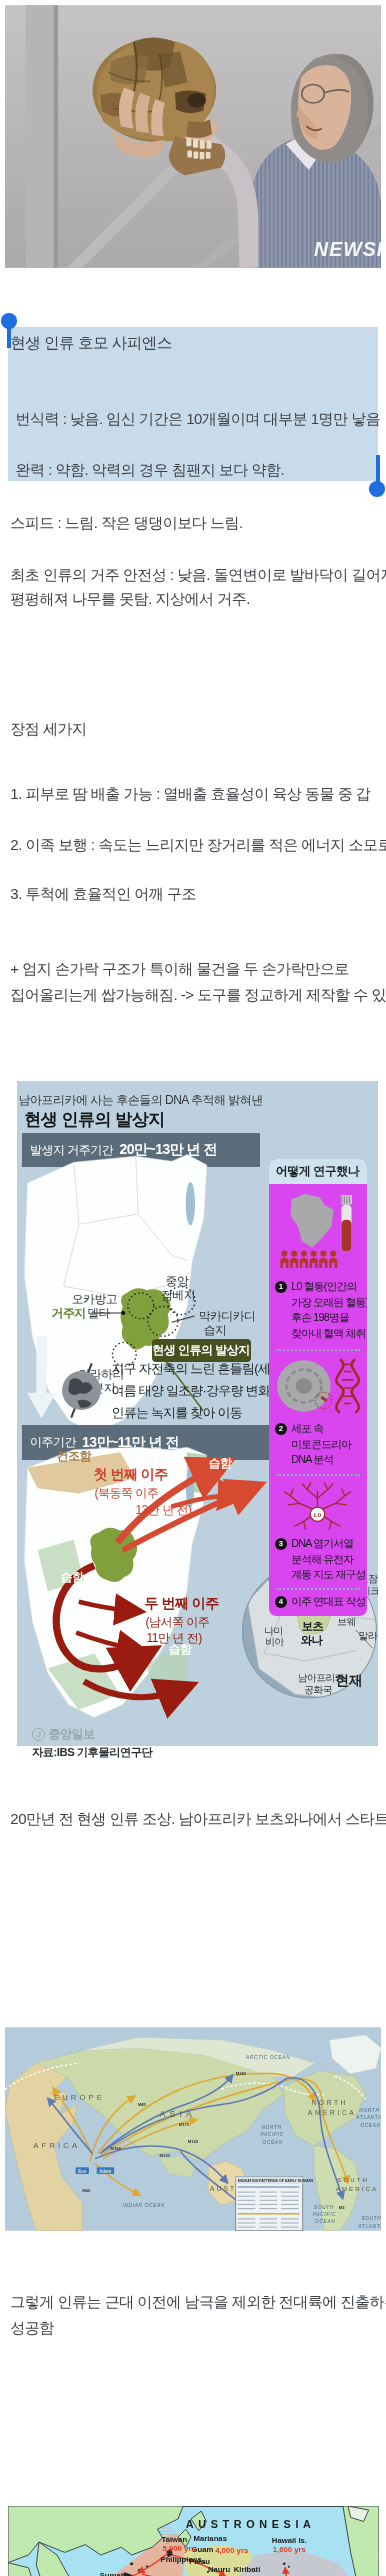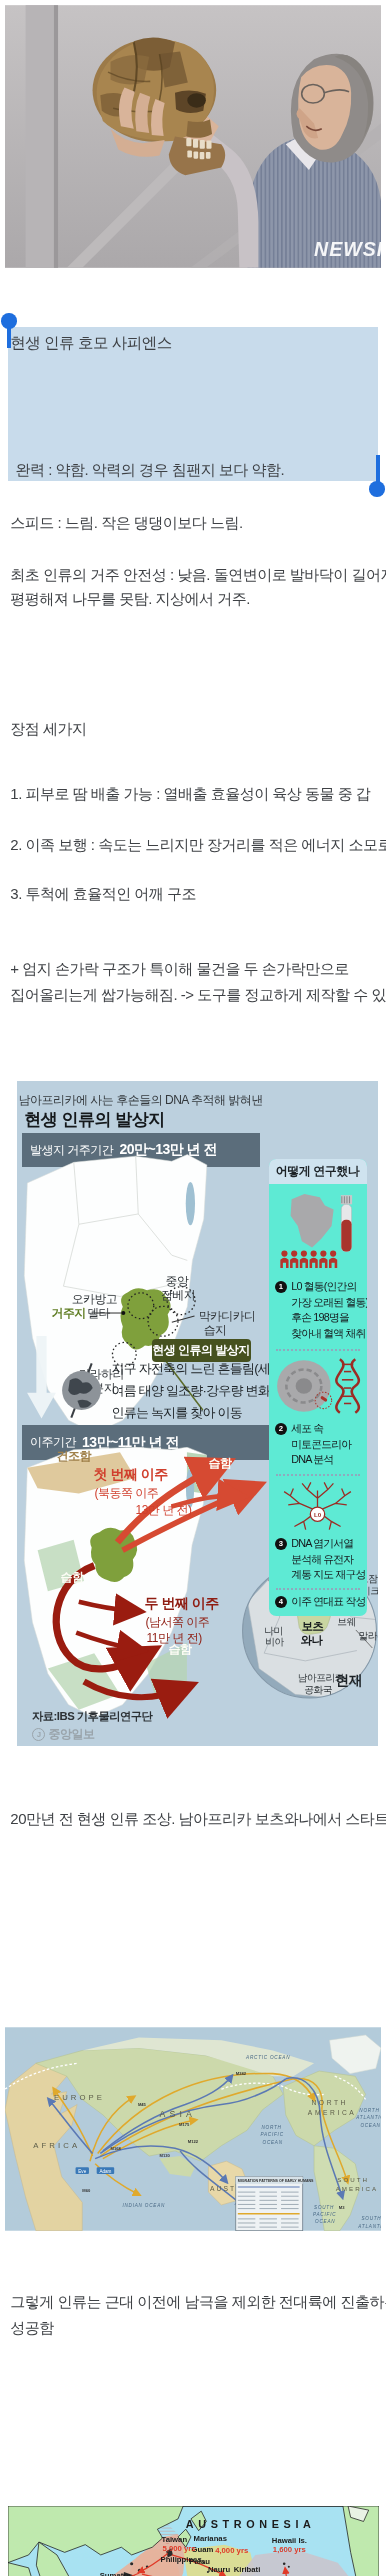--- a/index.html
+++ b/index.html
@@ -14,21 +14,21 @@
   .info-sub{font-size:12px;color:#33383c;letter-spacing:-0.5px;white-space:nowrap;}
   .info-title{font-size:17px;font-weight:bold;color:#14181b;letter-spacing:-0.5px;white-space:nowrap;}
   .bar{background:#5b6d7b;color:#fff;display:flex;align-items:center;gap:6.2px;padding:0 8.2px;white-space:nowrap;}
   .bar .lab{font-size:12px;letter-spacing:-0.5px;}
   .bar .val{font-size:14px;font-weight:bold;letter-spacing:-0.5px;}
   .badge{background:#46511f;color:#fff;font-size:12px;font-weight:bold;letter-spacing:-0.5px;
          border-radius:4.1px;display:flex;align-items:center;justify-content:center;white-space:nowrap;}
   .precess{font-size:13px;color:#20262a;letter-spacing:-0.8px;white-space:nowrap;line-height:22px;}
   .m2lab{font-size:12px;font-weight:bold;letter-spacing:-0.5px;white-space:nowrap;}
   .mig{font-weight:bold;text-align:center;white-space:nowrap;letter-spacing:-0.5px;}
-  .panel{background:#5eead4;border-radius:7.2px;overflow:hidden;}
+  .panel{background:#d946ef;border-radius:7.2px;overflow:hidden;}
   .panel-h{background:#cfe3ef;color:#1c2226;font-size:12px;font-weight:bold;letter-spacing:-0.5px;
            display:flex;align-items:center;justify-content:center;}
   .step{display:flex;gap:4.1px;align-items:flex-start;}
   .stepnum{flex:0 0 auto;width:12.4px;height:12.4px;border-radius:50%;background:#111;color:#fff;
            font-size:7.7px;font-weight:bold;display:flex;align-items:center;justify-content:center;margin-top:1.5px;}
   .steptxt{font-size:10.8px;color:#15191c;letter-spacing:-0.8px;line-height:15.5px;white-space:nowrap;}
   .dotdiv{border-top:2.1px dotted #8fa9bd;}
   .source{font-size:11.3px;font-weight:bold;color:#2b3034;letter-spacing:-0.5px;white-space:nowrap;}
   .credit{font-size:12px;font-weight:bold;color:#9aa4ab;letter-spacing:-0.5px;white-space:nowrap;display:flex;align-items:center;gap:3.1px;}
   .credit .cj{width:11.3px;height:11.3px;border:1px solid #9aa4ab;border-radius:50%;font-size:7.2px;display:flex;align-items:center;justify-content:center;}
@@ -107,20 +107,21 @@
       <text x="600" y="487" class="wm" fill="rgba(255,255,255,0.92)" font-size="38" font-style="italic" font-weight="bold" letter-spacing="2">NEWSIS</text>
     </svg>
   </div>
 
   <div class="abs sel-box" style="left:7.7px;top:327px;width:370px;height:154px;"></div>
   <div class="abs sel-stem" style="left:6.7px;top:326px;width:4.1px;height:21.6px;"></div>
   <div class="abs sel-handle" style="left:1px;top:313px;width:15.5px;height:15.5px;"></div>
   <div class="abs sel-stem" style="left:376px;top:455px;width:3.6px;height:27px;"></div>
   <div class="abs sel-handle" style="left:369px;top:481px;width:15.5px;height:15.5px;"></div>
   <div class="abs txt" style="left:10.3px;top:330px;font-size:15.5px;">현생 인류 호모 사피엔스</div>
+  <div class="abs txt" style="left:15.5px;top:406px;">번식력 : 낮음. 임신 기간은 10개월이며 대부분 1명만 낳음</div>
   <div class="abs txt" style="left:15.5px;top:457px;">완력 : 약함. 악력의 경우 침팬지 보다 약함.</div>
 
   <div class="abs txt" style="left:10.3px;top:510px;">스피드 : 느림. 작은 댕댕이보다 느림.</div>
   <div class="abs txt" style="left:10.3px;top:562px;">최초 인류의 거주 안전성 : 낮음. 돌연변이로 발바닥이 길어지고</div>
   <div class="abs txt" style="left:10.3px;top:586px;">평평해져 나무를 못탐. 지상에서 거주.</div>
   <div class="abs txt" style="left:10.3px;top:716px;">장점 세가지</div>
   <div class="abs txt" style="left:10.3px;top:781px;">1. 피부로 땀 배출 가능 : 열배출 효율성이 육상 동물 중 갑</div>
   <div class="abs txt" style="left:10.3px;top:832px;">2. 이족 보행 : 속도는 느리지만 장거리를 적은 에너지 소모로 이동</div>
   <div class="abs txt" style="left:10.3px;top:881px;">3. 투척에 효율적인 어깨 구조</div>
   <div class="abs txt" style="left:10.3px;top:956px;">+ 엄지 손가락 구조가 특이해 물건을 두 손가락만으로</div>
@@ -357,21 +358,21 @@
       </div>
       <div class="abs dotdiv" style="left:7.2px;top:429px;width:84px;"></div>
       <div class="abs step" style="left:6.2px;top:435px;">
         <div class="stepnum">4</div>
         <div class="steptxt">
             <div>이주 연대표 작성</div>
           </div>
       </div>
     </div>
 
-    <div class="abs source" style="left:15.5px;top:628px;">자료:IBS 기후물리연구단</div>
+    <div class="abs source" style="left:15.5px;top:664px;">자료:IBS 기후물리연구단</div>
     <div class="abs credit" style="left:15.5px;top:645px;">
       <span class="cj">J</span>
       <span>중앙일보</span>
     </div>
   </div>
 
   <div class="abs txt" style="left:10.3px;top:1806px;">20만년 전 현생 인류 조상. 남아프리카 보츠와나에서 스타트</div>
 
   <div class="abs" style="left:5.2px;top:2027px;width:376px;height:204px;">
     <svg width="376" height="204" viewBox="0 0 730 395">

